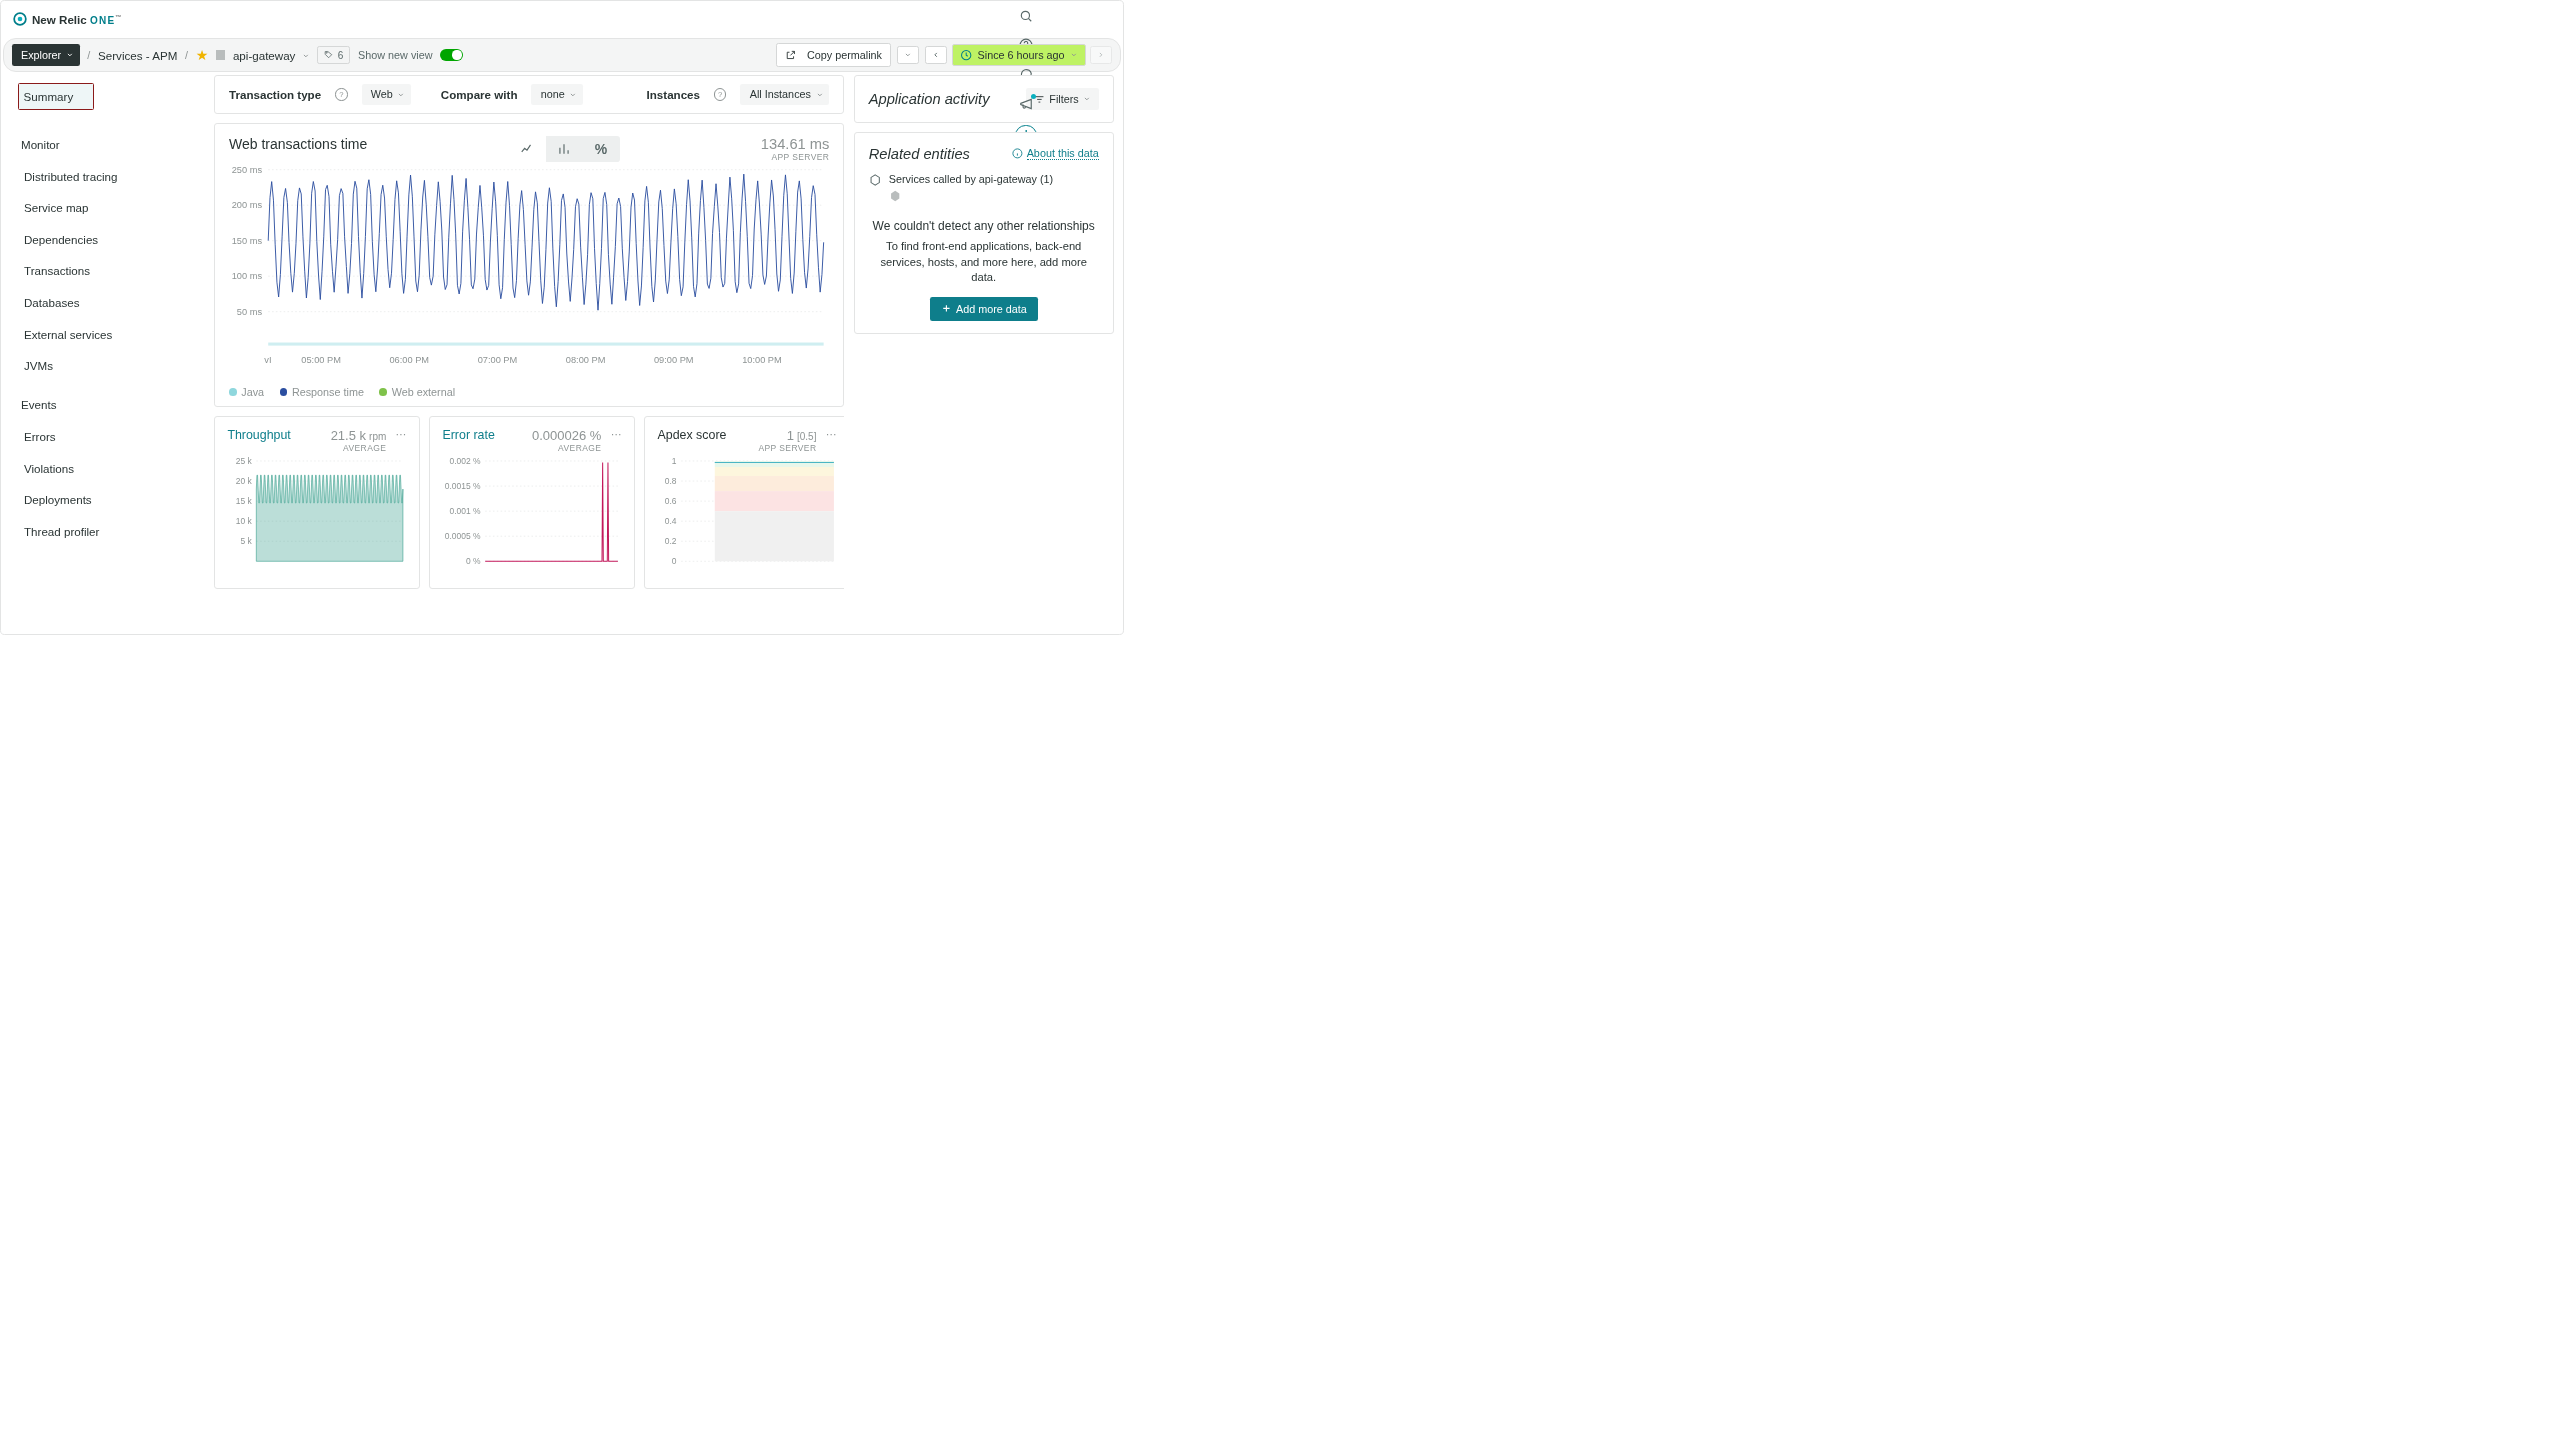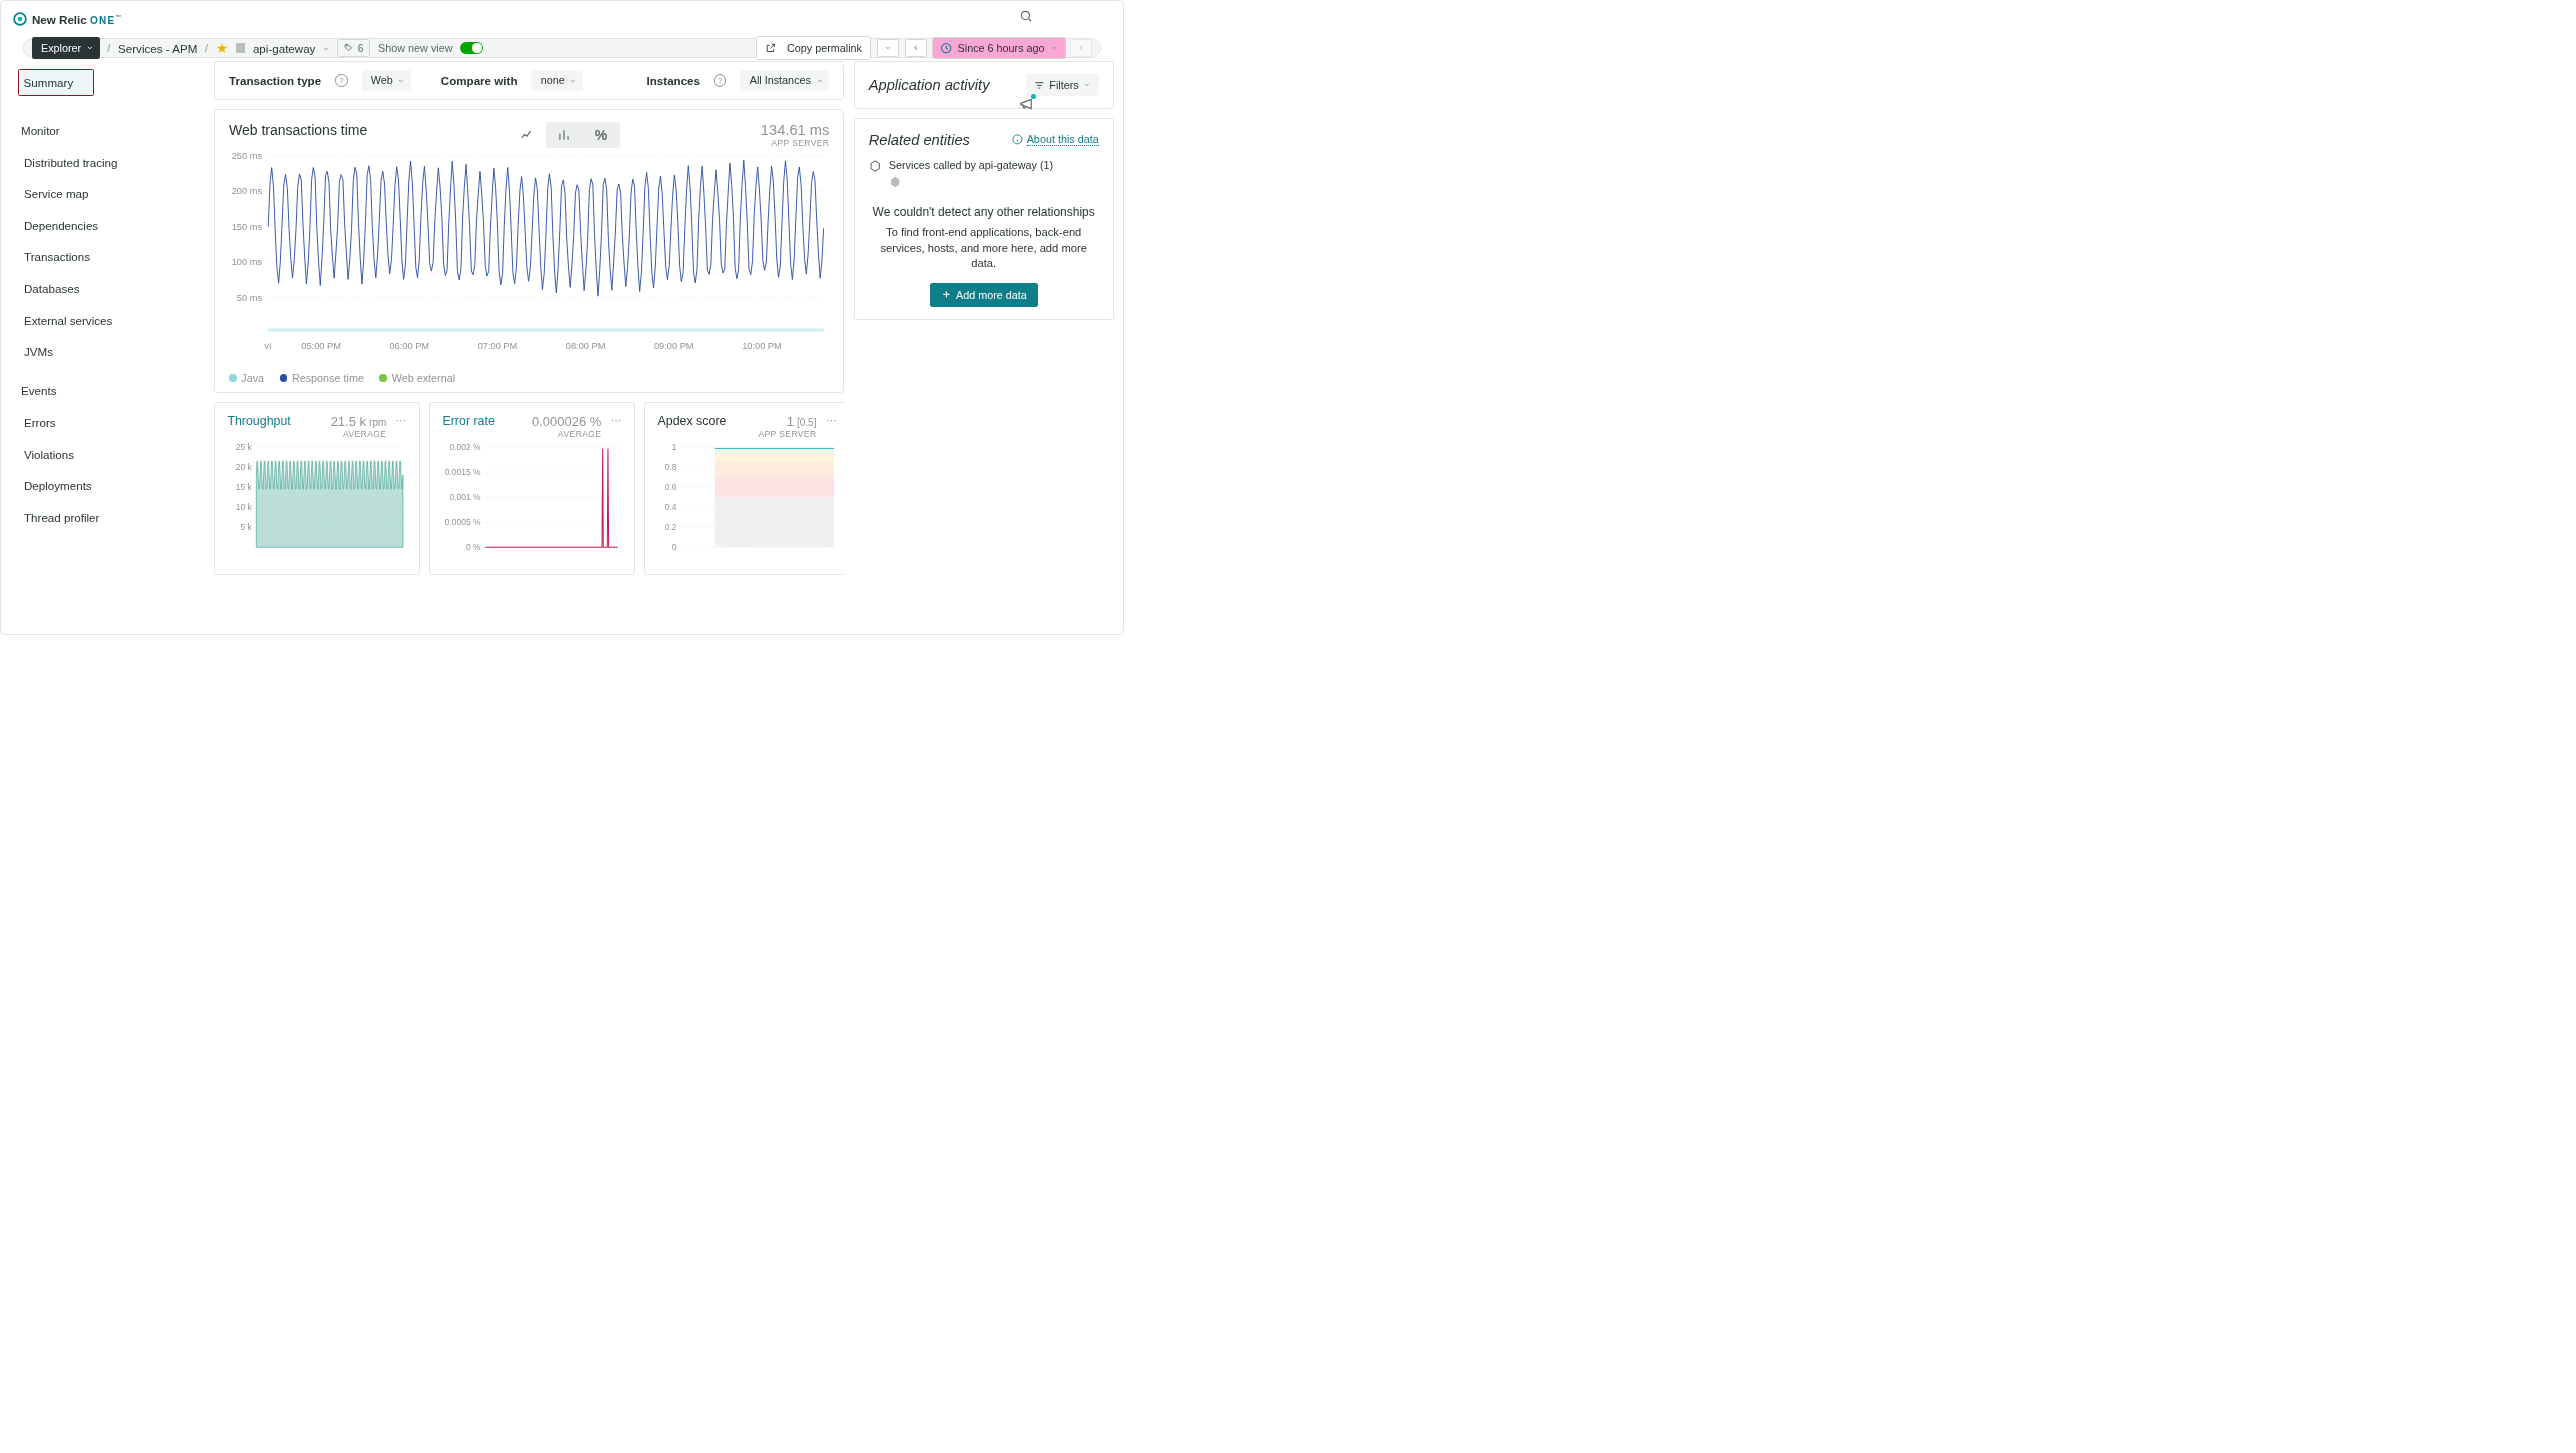--- a/index.html
+++ b/index.html
@@ -17,35 +17,35 @@
   .icon-btn { width: 17px; height: 17px; display: inline-flex; align-items: center; justify-content: center; color: #5a6969; cursor: pointer; }
   .quick-pill { display: flex; align-items: center; gap: 9.3px; }
   .quick-pill .bar { width: 77px; height: 6.2px; background: #e3e4e4; border-radius: 3.1px; position: relative; overflow: hidden; }
   .quick-pill .bar .fill { position: absolute; left: 0; top: 0; bottom: 0; width: 50%; background: #007e8a; border-radius: 3.1px; }
   .divider-v { width: 0.8px; height: 18.5px; background: #e3e4e4; }
   .user-btn { width: 21.6px; height: 21.6px; border-radius: 50%; border: 1.5px solid #007e8a; display: flex; align-items: center; justify-content: center; color: #007e8a; }
   .notif-dot { position: relative; }
   .notif-dot::after { content: ""; position: absolute; top: -1.5px; right: -1.5px; width: 5.4px; height: 5.4px; background: #0ab0bf; border-radius: 50%; }
   
   
-  .subbar { height: 20px; background: #f4f5f5; border: 0.8px solid #e3e4e4; border-radius: 13px; margin: 0 22px; display: flex; align-items: center; justify-content: space-between; padding: 0 7.7px; }
+  .subbar { height: 34px; background: #f4f5f5; border: 0.8px solid #e3e4e4; border-radius: 13px; margin: 0 2px; display: flex; align-items: center; justify-content: space-between; padding: 0 7.7px; }
   .subbar-left { display: flex; align-items: center; gap: 7.7px; }
   .explorer-btn { background: #2a3434; color: #fff; padding: 4.6px 6.2px 4.6px 9.3px; border-radius: 2.3px; display: flex; align-items: center; gap: 4.6px; font-size: 10.8px; cursor: pointer; }
   .crumb { color: #2a3434; font-size: 11.6px; cursor: pointer; }
   .crumb-sep { color: #8e9494; }
   .star { color: #f0b400; font-size: 14px; cursor: pointer; }
   .muted-sq { width: 9.3px; height: 9.3px; background: #b9bdbd; display: inline-block; }
   .tag-count { border: 0.8px solid #d5d7d7; border-radius: 2.3px; padding: 2.3px 6.2px; font-size: 10px; color: #5a6969; display: flex; align-items: center; gap: 3.9px; cursor: pointer; }
   .toggle { width: 23px; height: 12.4px; background: #00a500; border-radius: 7.7px; position: relative; cursor: pointer; }
   .toggle::after { content: ""; position: absolute; right: 1.5px; top: 1.5px; width: 9.3px; height: 9.3px; background: #fff; border-radius: 50%; }
   .subbar-right { display: flex; align-items: center; gap: 6.2px; }
   .perm-btn { background: #fff; border: 0.8px solid #d5d7d7; border-radius: 2.3px; padding: 4.6px 7.7px; display: flex; align-items: center; gap: 11px; font-size: 10.8px; color: #2a3434; cursor: pointer; }
   .perm-dd { background: #fff; border: 0.8px solid #d5d7d7; border-radius: 2.3px; padding: 4.6px 6.2px; cursor: pointer; color: #8e9494; }
   .time-nav { display: flex; align-items: center; gap: 4.6px; }
-  .time-btn { background: #f9a8d4; border: 0.8px solid #d5d7d7; border-radius: 2.3px; padding: 3.9px 7px; display: flex; align-items: center; gap: 5.4px; font-size: 10.8px; color: #2a3434; cursor: pointer; }
+  .time-btn { background: #bef264; border: 0.8px solid #d5d7d7; border-radius: 2.3px; padding: 3.9px 7px; display: flex; align-items: center; gap: 5.4px; font-size: 10.8px; color: #2a3434; cursor: pointer; }
   
   
   .body { display: flex; height: calc(100% - 37px - 36px - 6.2px); margin-top: 3.1px; }
   .sidebar { width: 213px; padding: 7.7px 0; overflow-y: auto; }
   .side-tab-active { margin: 0 9.3px 18.5px 17px; border: 1.2px solid #8B1A1A; background: #eef6f7; padding: 6.2px 4.6px; width: 76px; border-radius: 1.5px; color: #2a3434; font-weight: 500; font-size: 11.6px; cursor: pointer; }
   .side-group-title { padding: 9.3px 20px; color: #2a3434; font-size: 11.6px; }
   .side-item { padding: 9.3px 23px; color: #2a3434; font-size: 11.6px; cursor: pointer; }
   
   .main { flex: 1; display: flex; gap: 9.3px; padding-right: 9.3px; overflow: hidden; }
   .center { flex: 1; display: flex; flex-direction: column; gap: 9.3px; overflow: hidden; }

